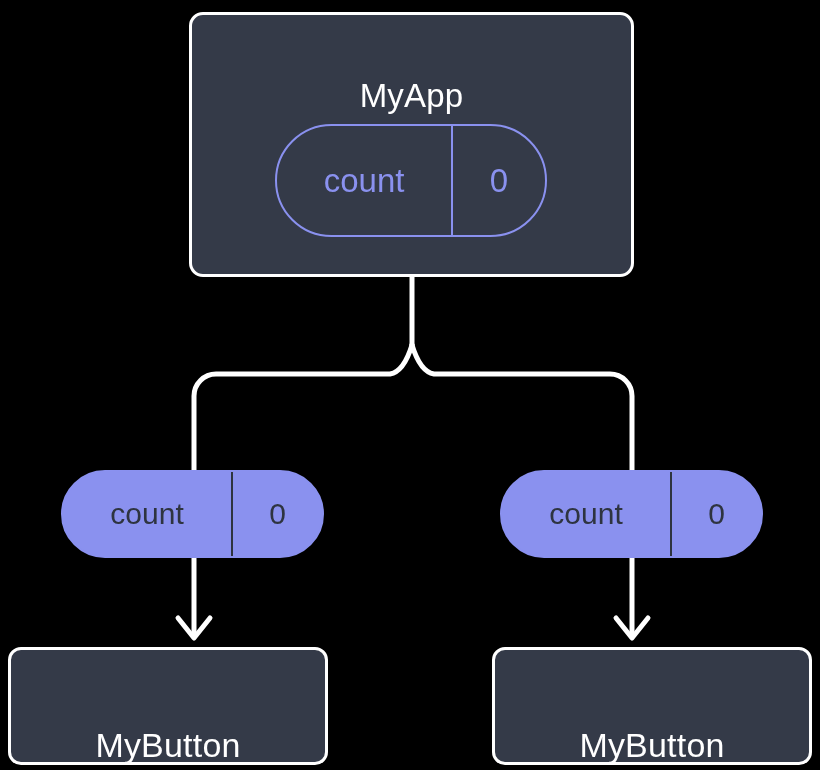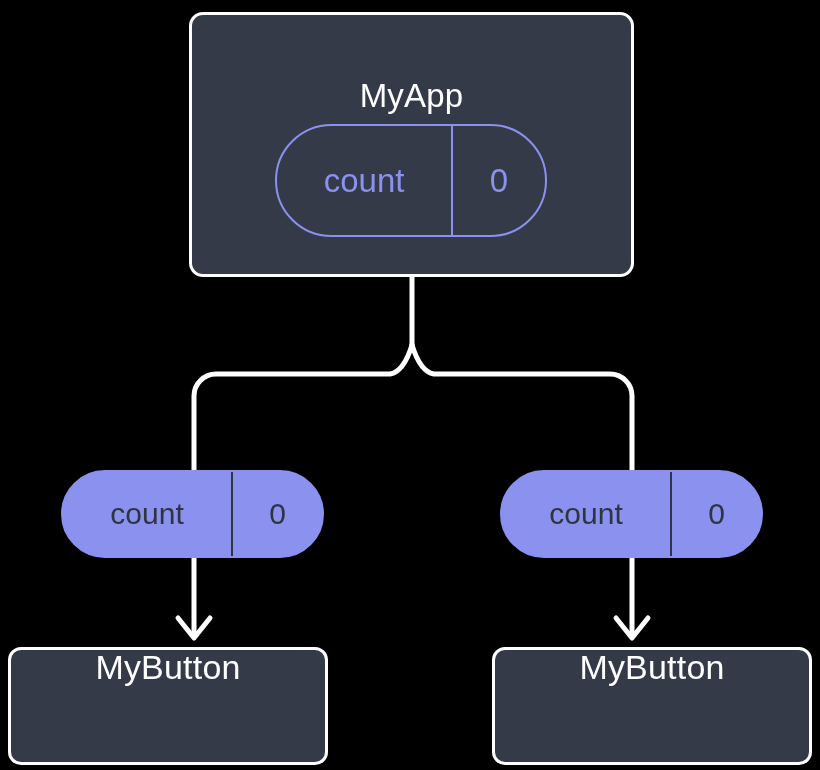--- a/index.html
+++ b/index.html
@@ -60,21 +60,21 @@
     top: 12px;
     width: 445px;
     height: 265px;
     justify-content: flex-start;
     padding-top: 64px;
   }
 
   
   .leaf-card {
     height: 118px;
-    justify-content: flex-start;
+    justify-content: flex-end;
     border-radius: 13px;
   }
   #leaf-card-left  { left: 8px;   top: 647px; width: 320px; }
   #leaf-card-right { left: 492px; top: 647px; width: 320px; }
 
   .leaf-card .component-title { font-size: 34px; }
 
   
   .state-pill {
     position: absolute;

